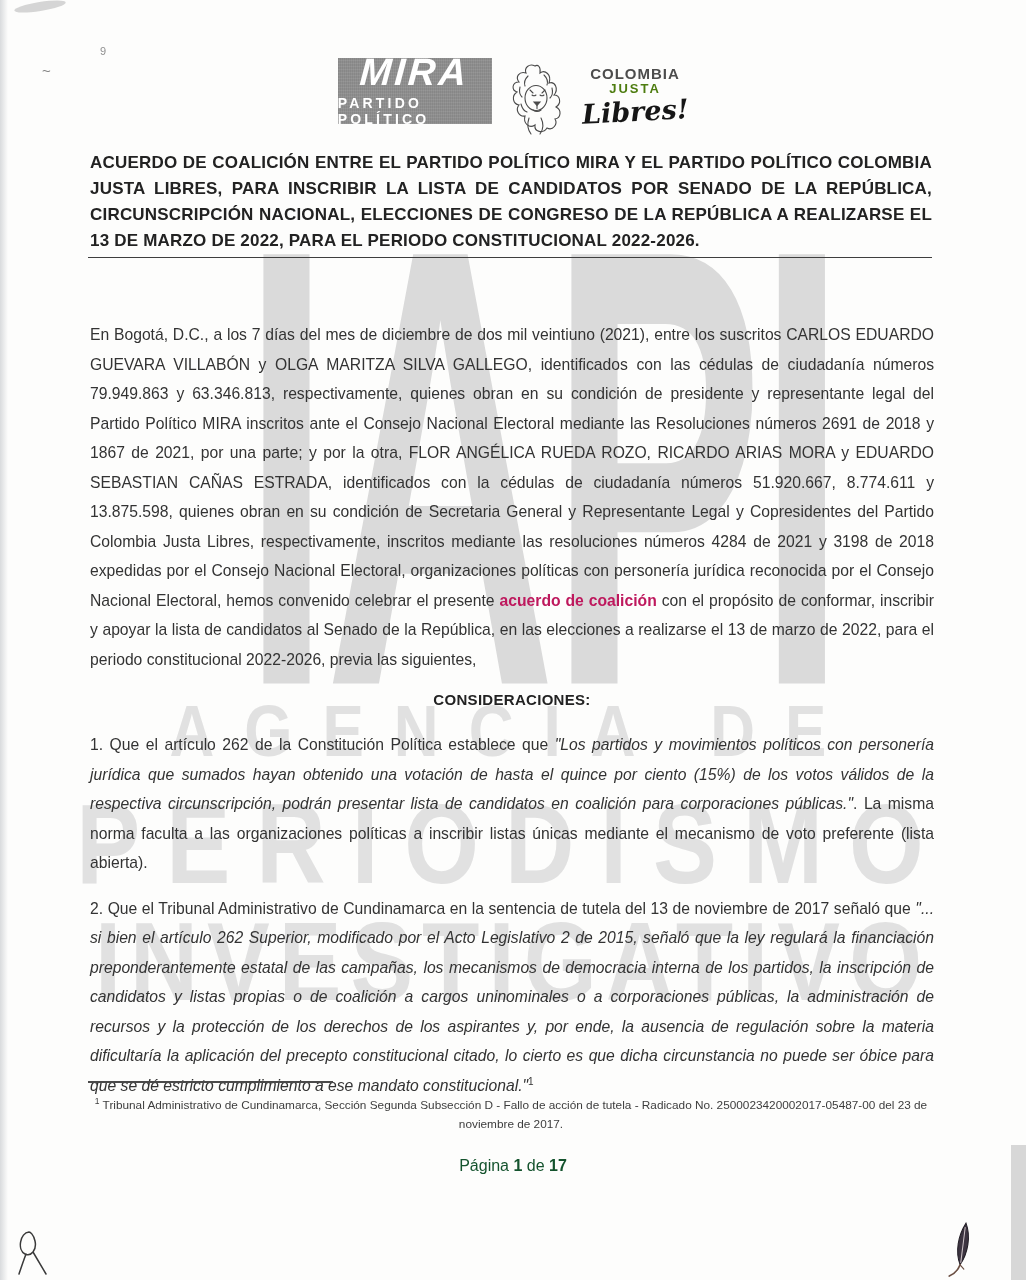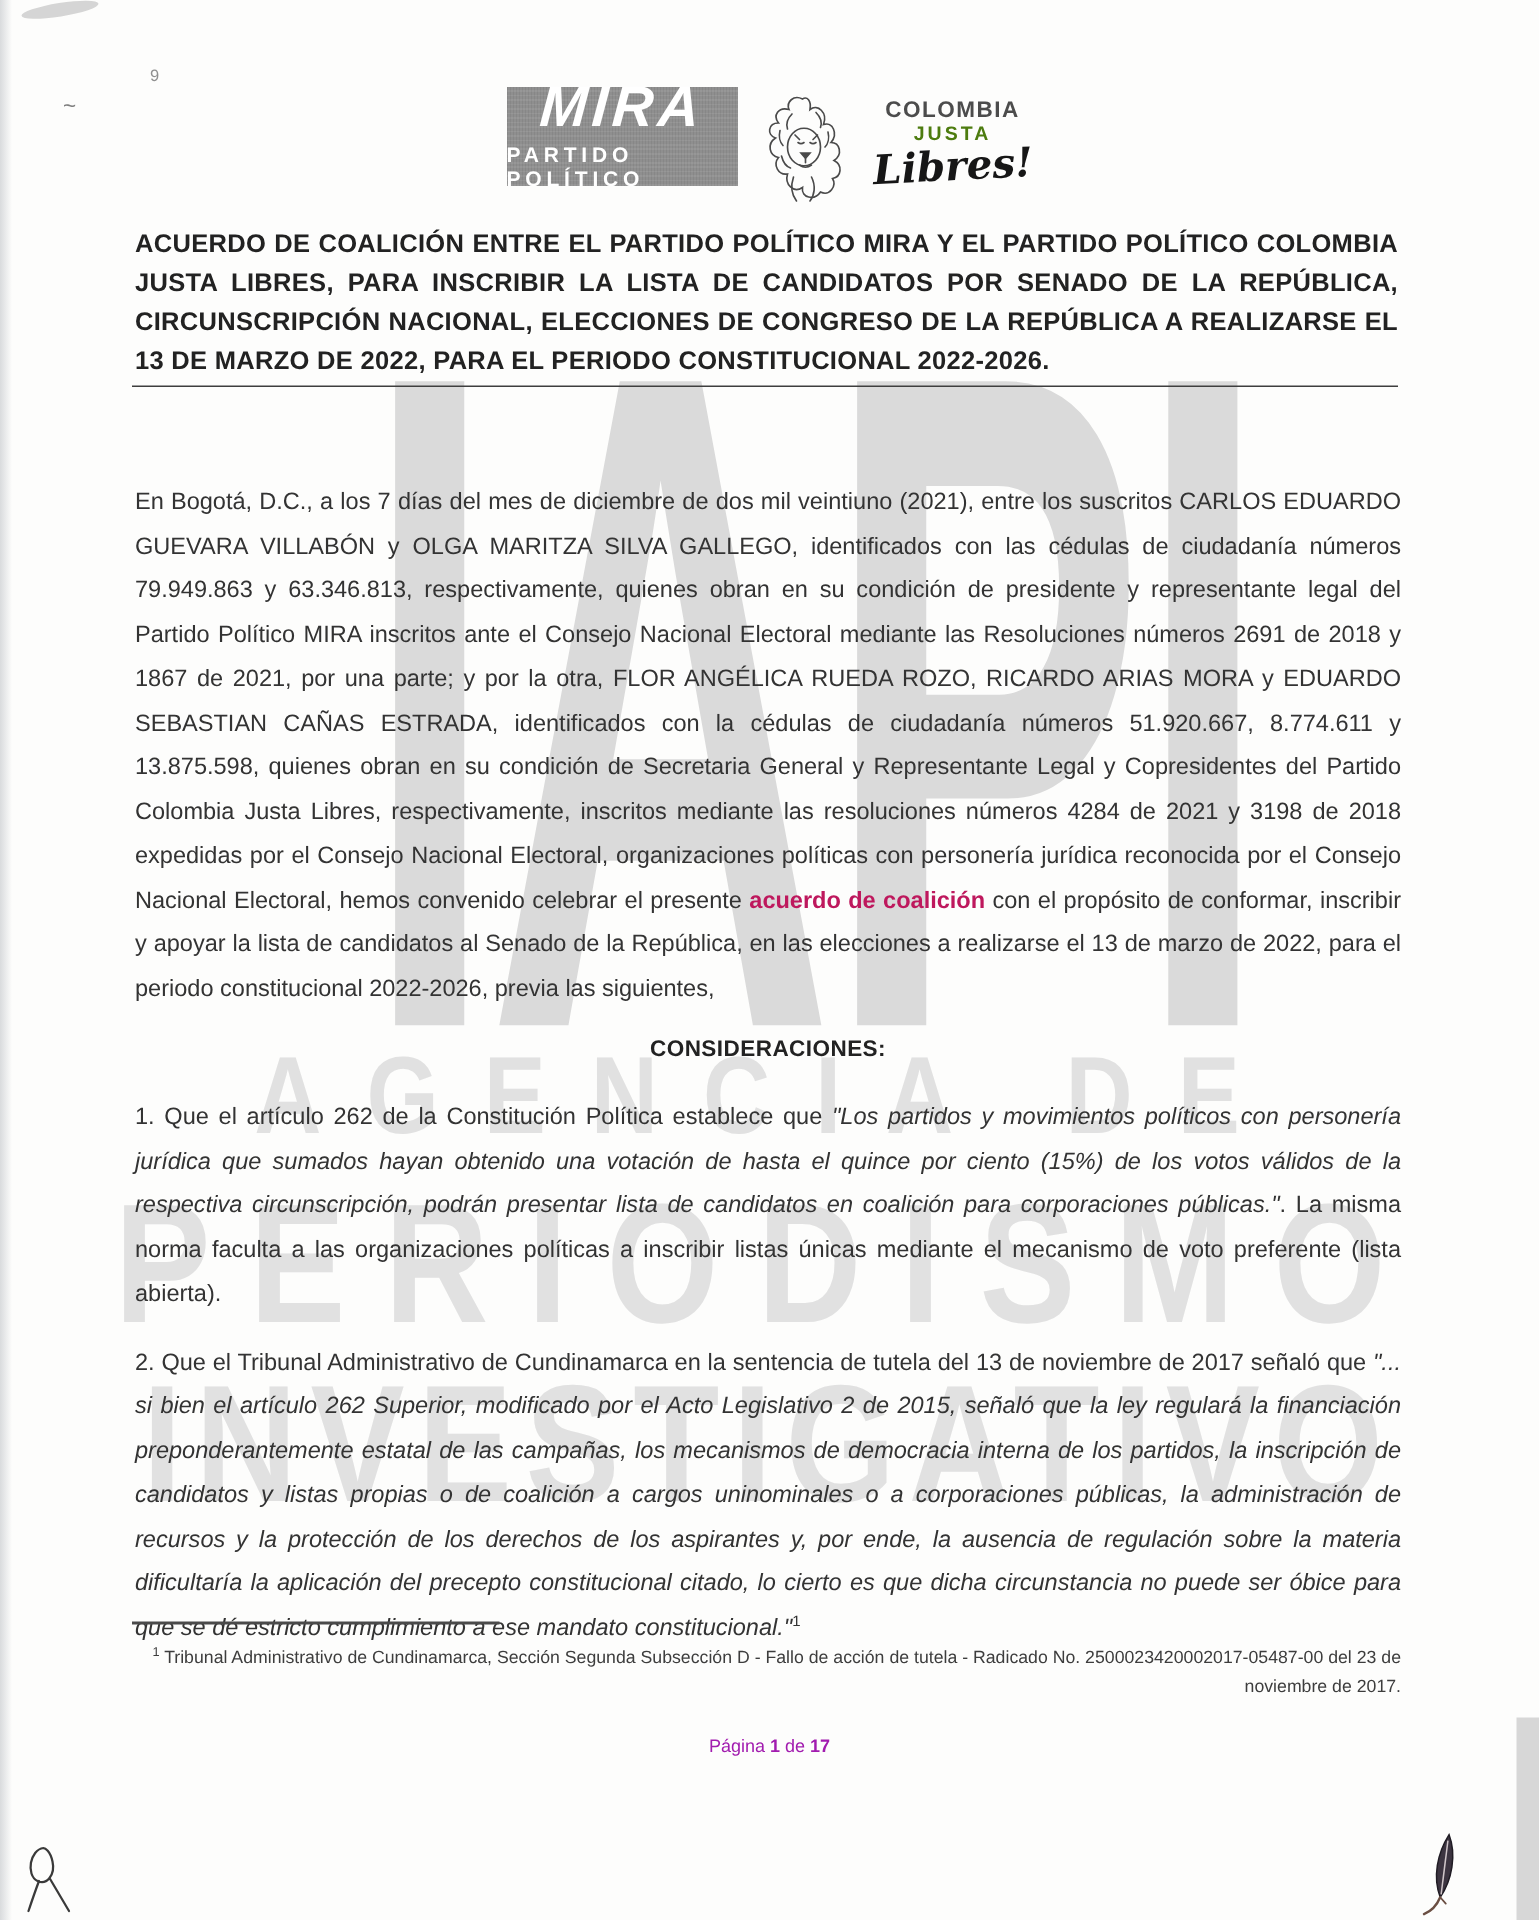--- a/index.html
+++ b/index.html
@@ -49,25 +49,25 @@
   .consid{font-weight:700;text-align:center;font-size:15px;color:#222;letter-spacing:.3px;
           margin:14px 0 20px 0;line-height:20px;}
   .p-item{margin-bottom:16px !important;}
   .it{font-style:italic;}
   b.inline{font-weight:700;color:#be185d;}
   sup.fn{font-size:10px;vertical-align:super;line-height:0;}
 
   
   .fn-rule{position:absolute;top:1081px;left:88px;width:245px;border-top:2px solid #4a4a4a;}
   .footnote{position:absolute;top:1092px;left:88px;width:846px;font-size:11.8px;line-height:19px;
-            color:#3d3d3d;text-align:right;}
+            color:#3d3d3d;text-align:center;}
   .footnote sup{font-size:8.5px;}
 
   
-  .page-footer{position:absolute;top:1157px;left:0;right:0;text-align:center;font-size:12px;color:#a21caf;}
+  .page-footer{position:absolute;top:1157px;left:0;right:0;text-align:center;font-size:16px;color:#14532d;}
   .page-footer b{font-weight:700;}
 
   
   .edge-left{position:absolute;left:0;top:0;width:8px;height:100%;
              background:linear-gradient(90deg,#d9dbdd,rgba(255,255,255,0));z-index:3;}
   .edge-right{position:absolute;right:0;top:1145px;width:15px;height:135px;background:#d7d7d7;z-index:3;}
   .smudge-top{position:absolute;left:14px;top:2px;width:52px;height:9px;background:rgba(110,110,110,.28);
               border-radius:50%;transform:rotate(-9deg);z-index:3;}
   .tiny-mark{position:absolute;left:100px;top:45px;font-size:11px;color:#8f8f8f;z-index:3;}
   .tilde-mark{position:absolute;left:42px;top:62px;font-size:15px;color:#7f7f7f;z-index:3;}

